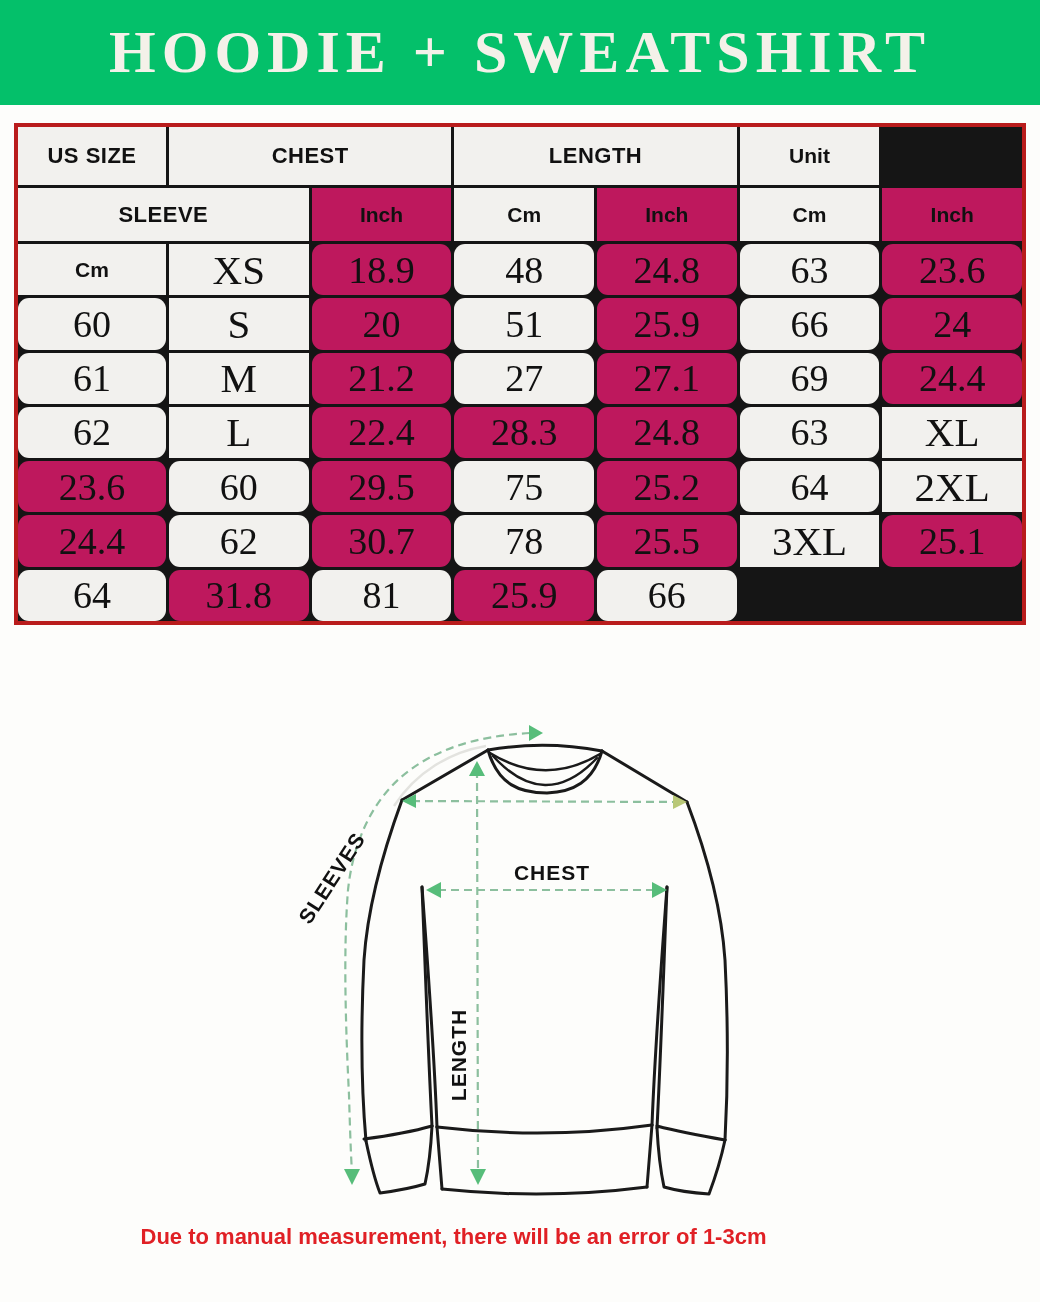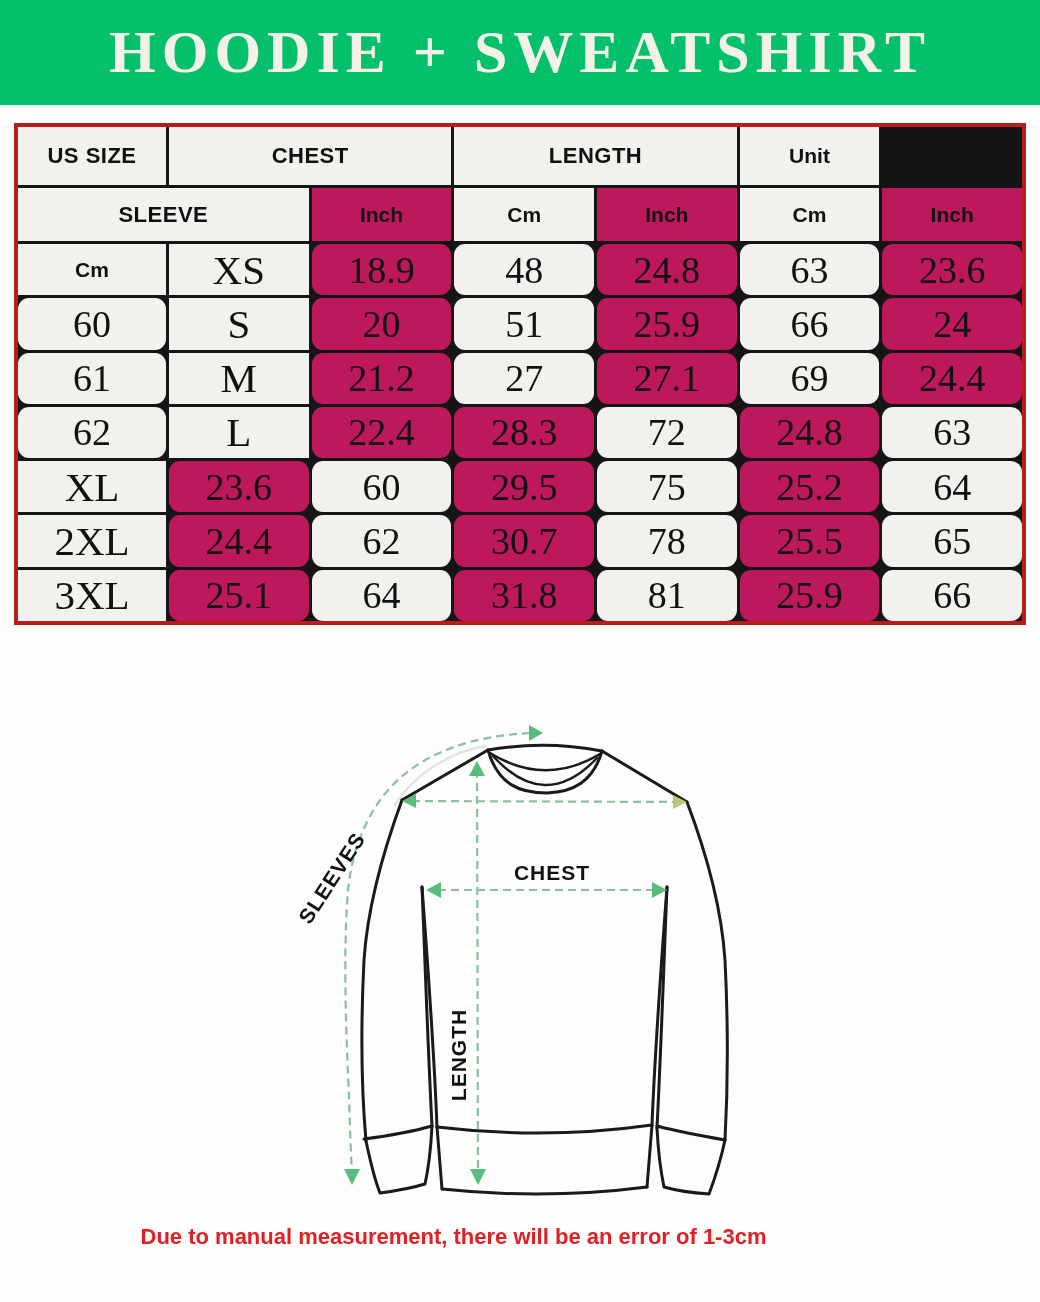--- a/index.html
+++ b/index.html
@@ -80,39 +80,37 @@
     <div class="cell w val">21.2</div>
     <div class="cell g val">27</div>
     <div class="cell w val">27.1</div>
     <div class="cell g val">69</div>
     <div class="cell w val">24.4</div>
     <div class="cell g val">62</div>
 
     <div class="cell g sz">L</div>
     <div class="cell w val">22.4</div>
     <div class="cell w val">28.3</div>
-    <div class="cell g val">72</div>
     <div class="cell w val">24.8</div>
     <div class="cell g val">63</div>
 
     <div class="cell g sz">XL</div>
     <div class="cell w val">23.6</div>
     <div class="cell g val">60</div>
     <div class="cell w val">29.5</div>
     <div class="cell g val">75</div>
     <div class="cell w val">25.2</div>
     <div class="cell g val">64</div>
 
     <div class="cell g sz">2XL</div>
     <div class="cell w val">24.4</div>
     <div class="cell g val">62</div>
     <div class="cell w val">30.7</div>
     <div class="cell g val">78</div>
     <div class="cell w val">25.5</div>
-    <div class="cell g val">65</div>
 
     <div class="cell g sz">3XL</div>
     <div class="cell w val">25.1</div>
     <div class="cell g val">64</div>
     <div class="cell w val">31.8</div>
     <div class="cell g val">81</div>
     <div class="cell w val">25.9</div>
     <div class="cell g val">66</div>
   </div>
 

